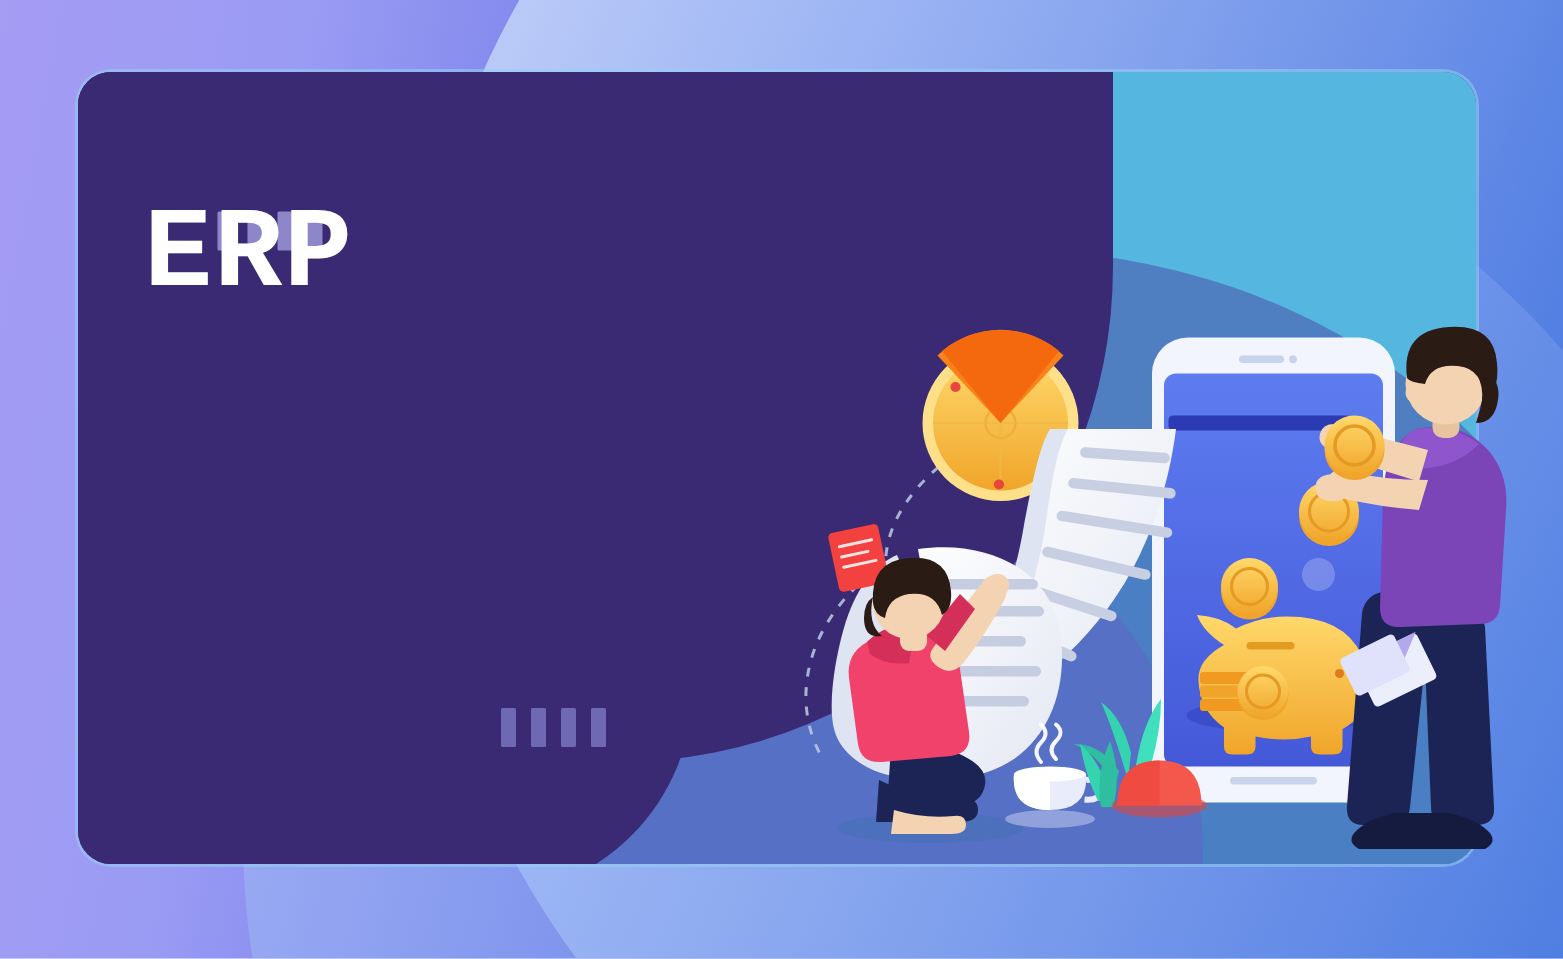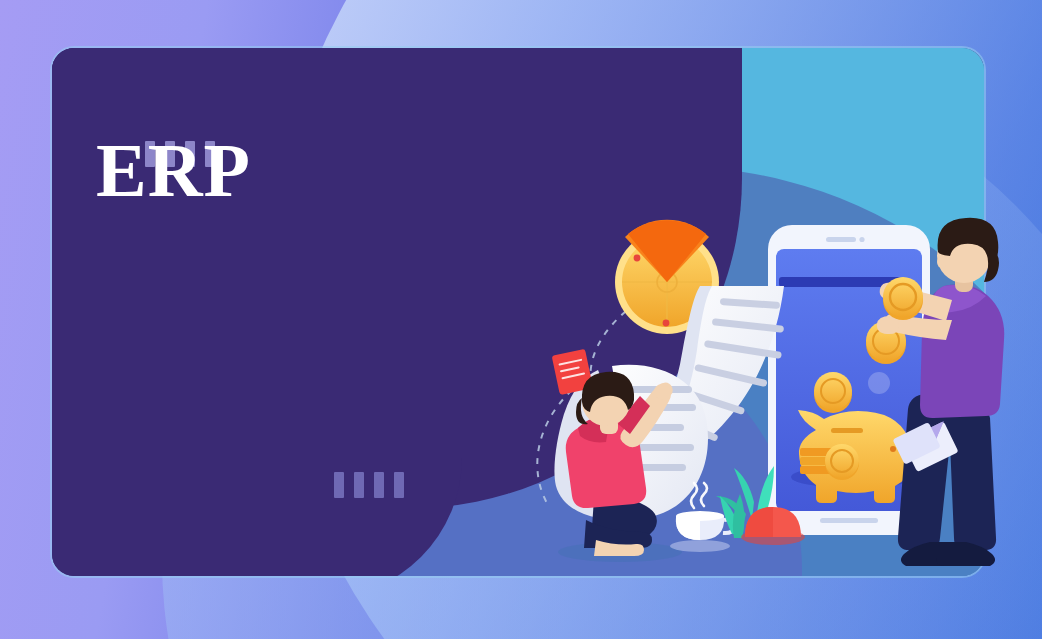--- a/index.html
+++ b/index.html
@@ -40,21 +40,21 @@
   
   .dashes{position:absolute;display:flex;gap:10px;}
   .dashes i{display:block;width:10px;height:26px;background:#8d86c9;border-radius:1px;}
   .dashes.d1{left:93px;top:93px;}
   .dashes.d2{left:282px;top:424px;}
   .dashes.d2 i{background:#6f69b4;}
 
   
   .headline{position:absolute;left:96px;top:136px;color:#fff;z-index:6;}
   .h-erp{font-size:76px;line-height:.92;font-weight:bold;letter-spacing:1px;
-        font-family:Liberation Serif, serif;}
+        font-family:Liberation Mono, monospace;}
   .h-cn{font-size:64px;line-height:1.06;font-weight:bold;letter-spacing:2px;margin-top:6px;
         font-family:"Liberation Sans","DejaVu Sans",sans-serif;}
   .h-cn div{white-space:nowrap;}
 
   
   .illus{position:absolute;inset:0;z-index:5;pointer-events:none;}
   .illus svg{position:absolute;left:0;top:0;}
 </style>
 </head>
 <body>

